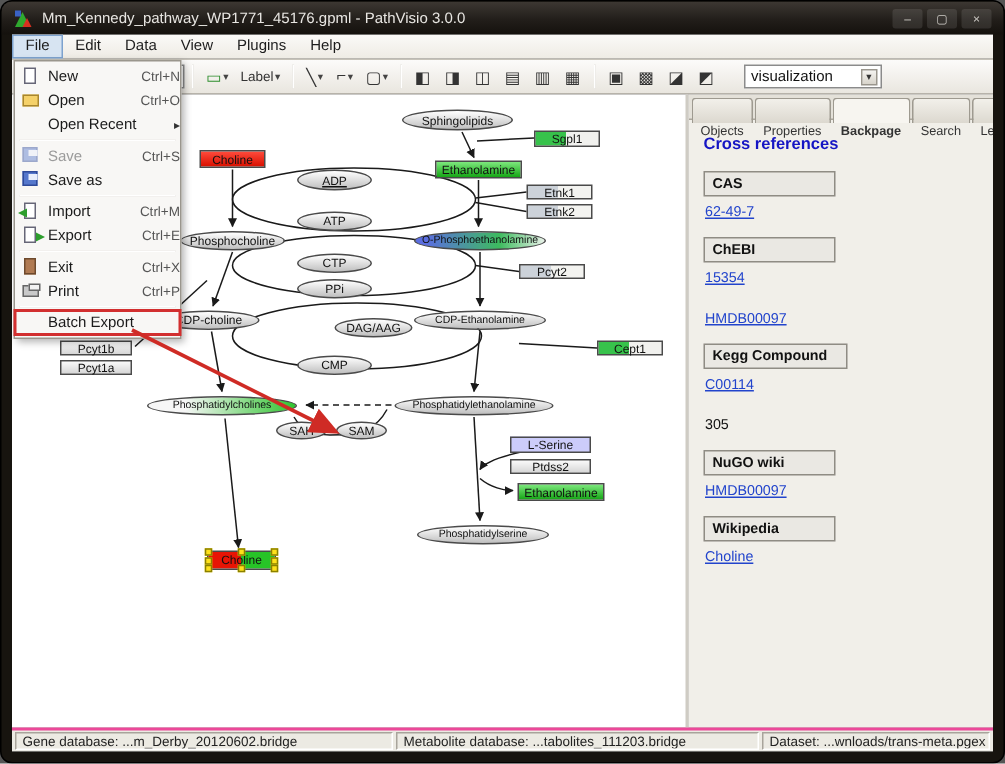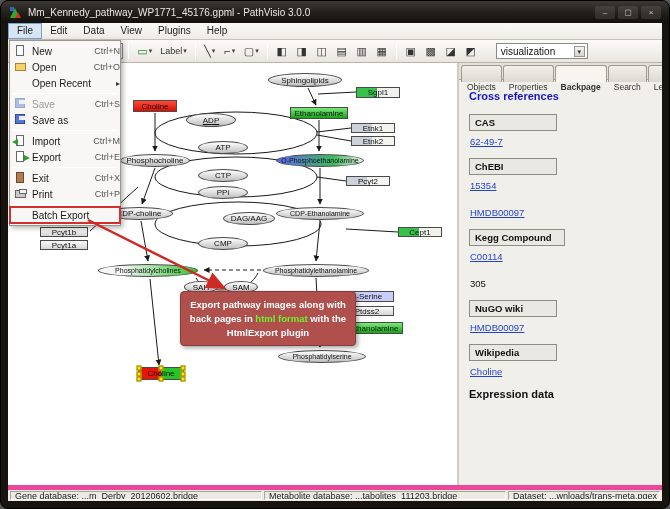--- a/index.html
+++ b/index.html
@@ -89,21 +89,21 @@
   .ref { margin-bottom:9px; }
   .ref-head { display:block; width:88px; background:#eae8e3; border:1px solid #8f8c84;
               font-size:9.5px; font-weight:bold; color:#111; padding:2px 5px; }
   .ref-val { display:inline-block; margin:4px 0 2px 1px; font-size:9.5px; color:#2244cc;
              text-decoration:underline; cursor:pointer; }
   .ref-val.plain { color:#111; text-decoration:none; cursor:default; }
   .panel-footer { font-weight:bold; font-size:11px; color:#111; margin-top:4px; }
 
   
   .statusbar { position:absolute; left:0; right:0; bottom:0; height:16px; background:#eceae3;
-               border-top:5px solid #ec4899; display:flex; gap:2px; padding:1px 2px; font-size:9px; color:#222;justify-content:space-between; }
+               border-top:2px solid #ec4899; display:flex; gap:2px; padding:1px 2px; font-size:9px; color:#222;justify-content:space-between; }
   .status-cell { border:1px solid; border-color:#a8a49b #fff #fff #a8a49b; padding:0 4px;
                  white-space:nowrap; overflow:hidden; display:flex; align-items:center; }
   .status-cell.c1 { width:252px; } .status-cell.c2 { width:242px; } .status-cell.c3 { flex:1; }
 
   
   .file-menu { position:absolute; left:1px; top:17px; width:112px; z-index:30;
                background:#f8f7f5; border:1px solid #9a968d; box-shadow:2px 2px 5px rgba(0,0,0,0.3);
                padding:2px 0; font-size:10px; }
   .mi { height:16px; display:flex; align-items:center; padding:0 0 0 4px; color:#1a1a1a; position:relative; }
   .mi .mi-ico { width:14px; height:12px; margin-right:4px; position:relative; flex:0 0 auto; }
@@ -276,21 +276,21 @@
             </div>
             <div class="node rect green" style="left: 282px; top: 44px; width: 58px; height: 12px;">
               <span>Ethanolamine</span>
             </div>
             <div class="node rect gene-split-gray" style="left: 343px; top: 60px; width: 44px; height: 10px;">
               <span>Etnk1</span>
             </div>
             <div class="node rect gene-split-gray" style="left: 343px; top: 73px; width: 44px; height: 10px;">
               <span>Etnk2</span>
             </div>
-            <div class="node ellipse metab" style="left: 178px; top: 50px; width: 50px; height: 14px; text-decoration: underline;">
+            <div class="node ellipse metab" style="left: 190px; top: 50px; width: 50px; height: 14px; text-decoration: underline;">
               <span>ADP</span>
             </div>
             <div class="node ellipse metab" style="left: 190px; top: 78px; width: 50px; height: 13px;">
               <span>ATP</span>
             </div>
             <div class="node ellipse metab" style="left: 112px; top: 91px; width: 70px; height: 13px;">
               <span>Phosphocholine</span>
             </div>
             <div class="node ellipse metab-bluegreen small" style="left: 268px; top: 91px; width: 88px; height: 13px;">
               <span>O-Phosphoethanolamine</span>
@@ -355,23 +355,20 @@
               <i class="handle" style="left: 50%; top: 0%;"></i>
               <i class="handle" style="left: 100%; top: 0%;"></i>
               <i class="handle" style="left: 0%; top: 50%;"></i>
               <i class="handle" style="left: 100%; top: 50%;"></i>
               <i class="handle" style="left: 0%; top: 100%;"></i>
               <i class="handle" style="left: 50%; top: 100%;"></i>
               <i class="handle" style="left: 100%; top: 100%;"></i>
             </div>
           </div>
 
-        <div class="callout">
-          <span>Export pathway images along with back pages in </span><span class="hl">html format</span><span> with the HtmlExport plugin</span>
-        </div>
       </div>
 
       <div class="sidebar">
         <div class="tabs">
           <span class="tab">Objects</span>
           <span class="tab">Properties</span>
           <span class="tab active">Backpage</span>
           <span class="tab">Search</span>
           <span class="tab">Legend</span>
         </div>
@@ -398,21 +395,20 @@
           </div>
           <div class="ref">
             <div class="ref-head">NuGO wiki</div>
             <a class="ref-val">HMDB00097</a>
           </div>
           <div class="ref">
             <div class="ref-head">Wikipedia</div>
             <a class="ref-val">Choline</a>
           </div>
 
-          <div class="panel-footer">Expression data</div>
         </div>
       </div>
     </div>
 
     <div class="statusbar">
       <span class="status-cell c1">Gene database: ...m_Derby_20120602.bridge</span>
       <span class="status-cell c2">Metabolite database: ...tabolites_111203.bridge</span>
       <span class="status-cell c3">Dataset: ...wnloads/trans-meta.pgex</span>
     </div>
 

